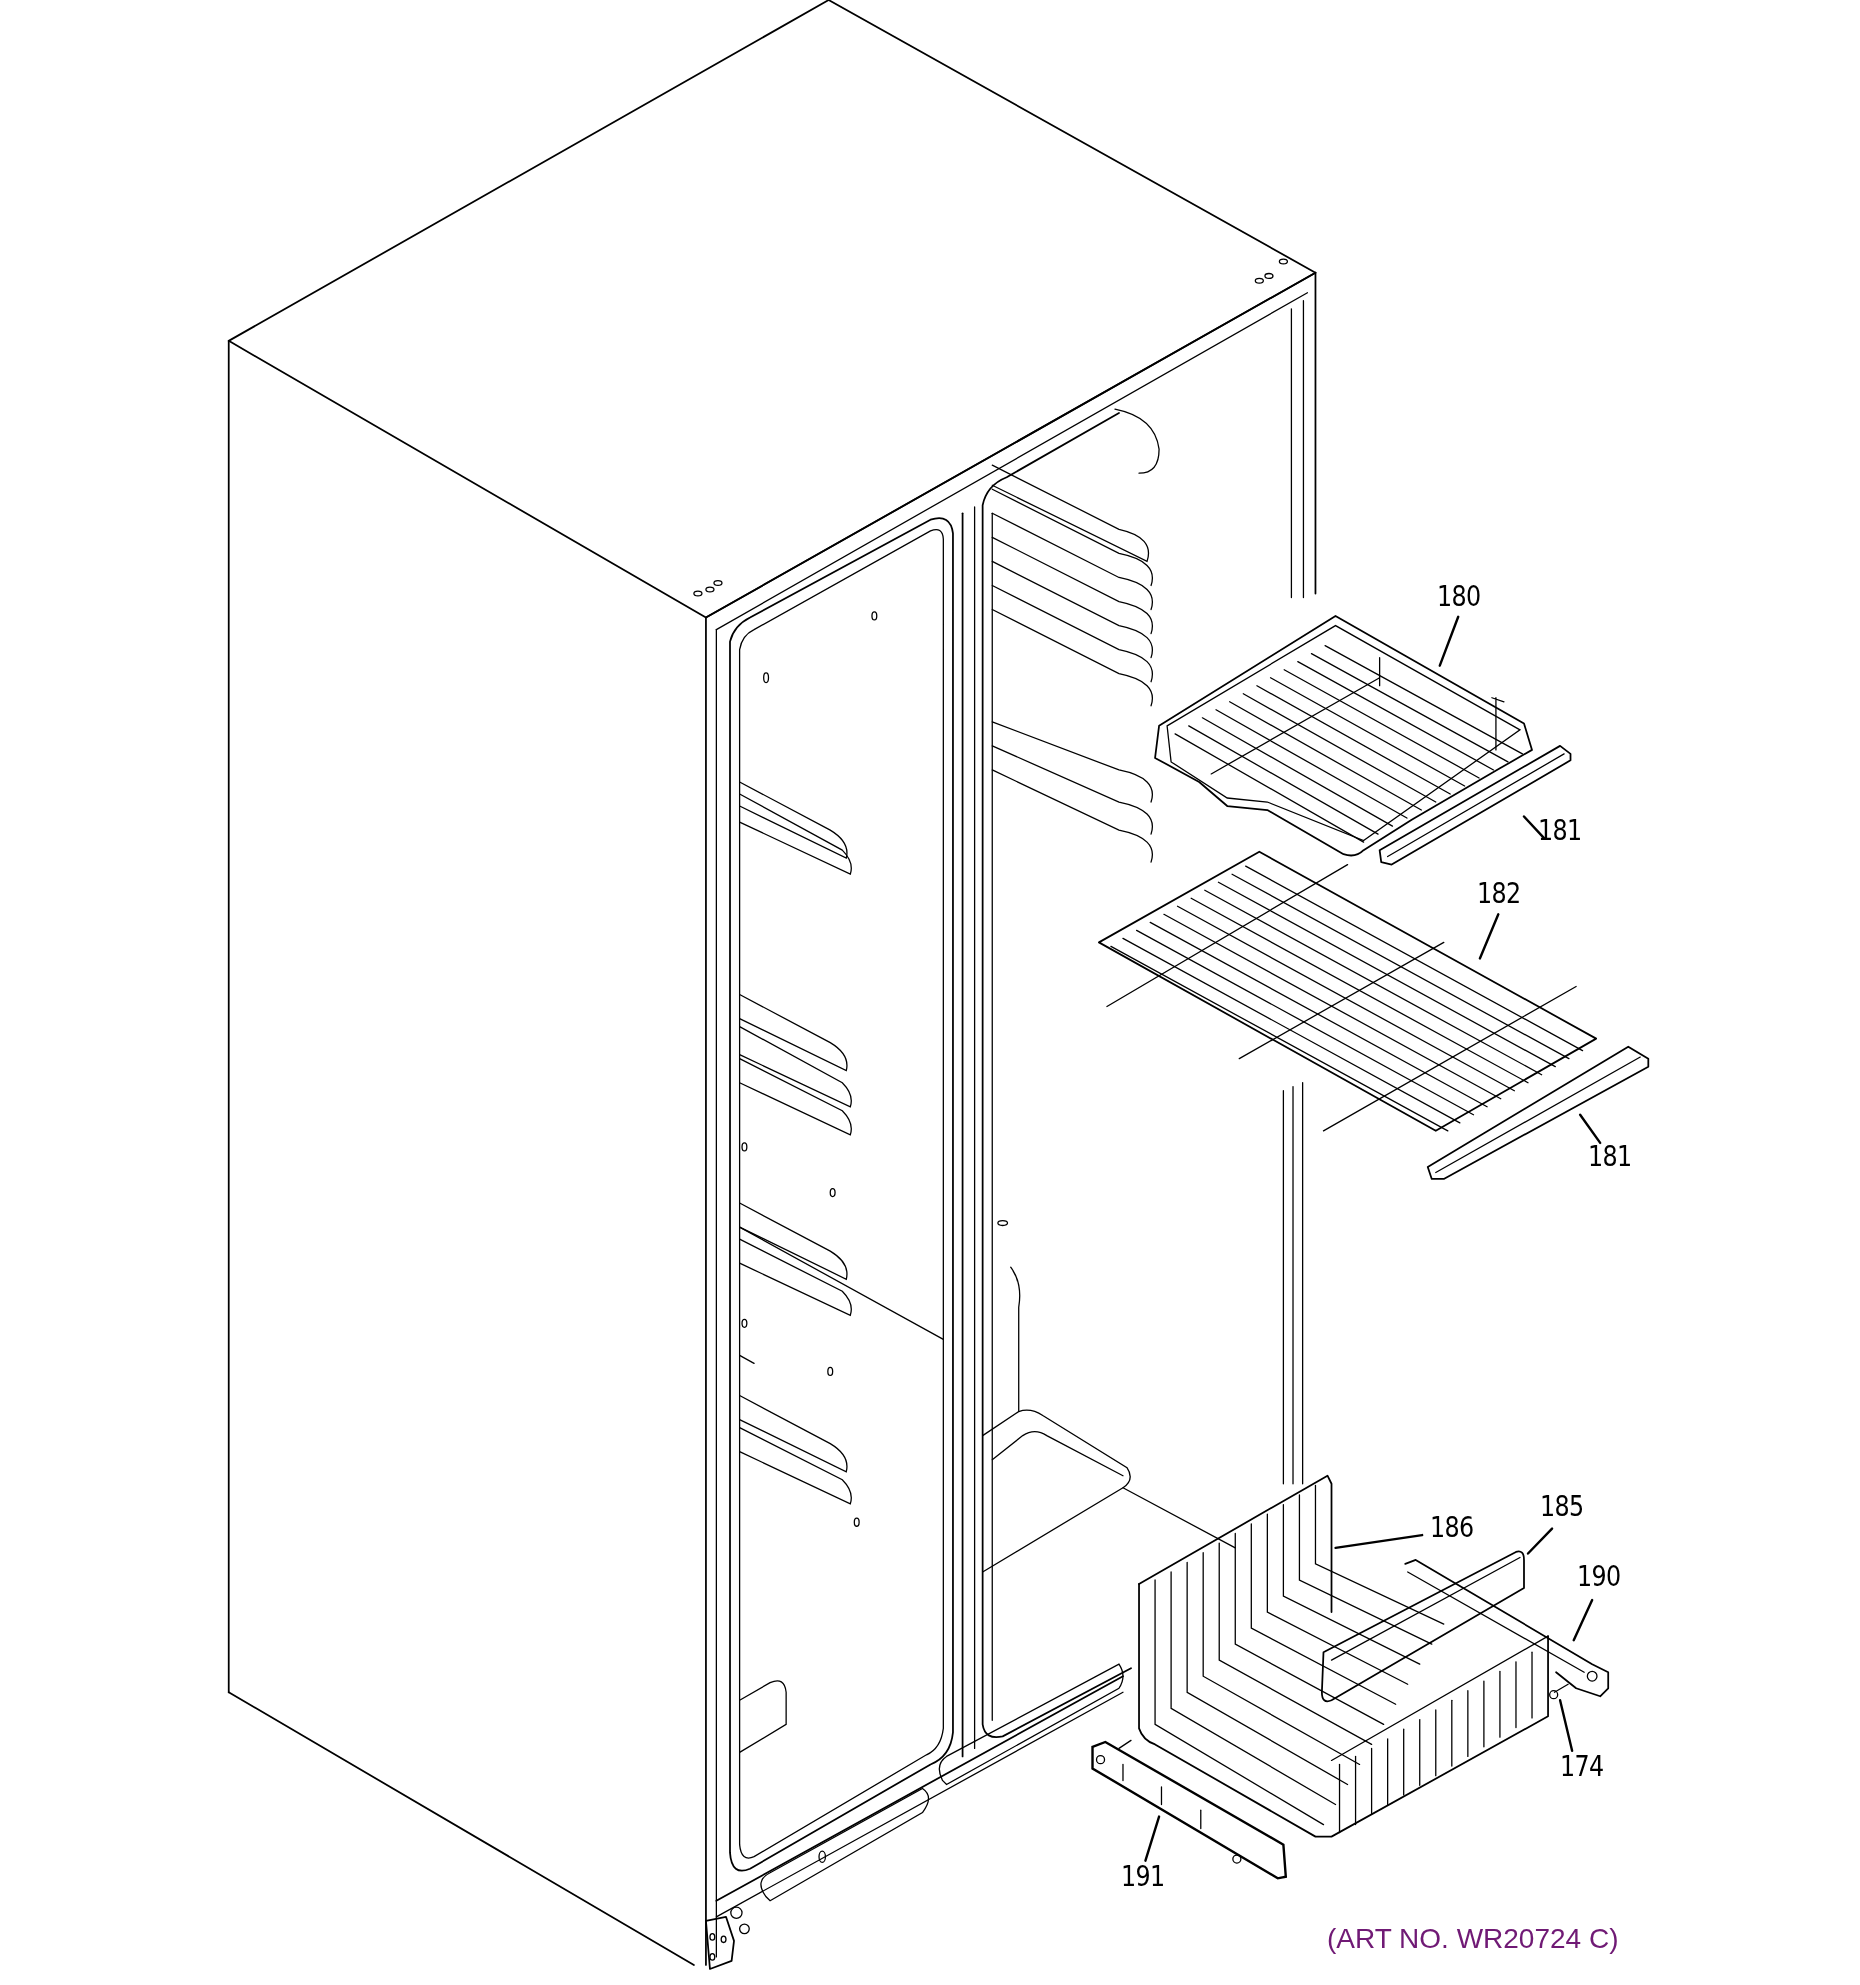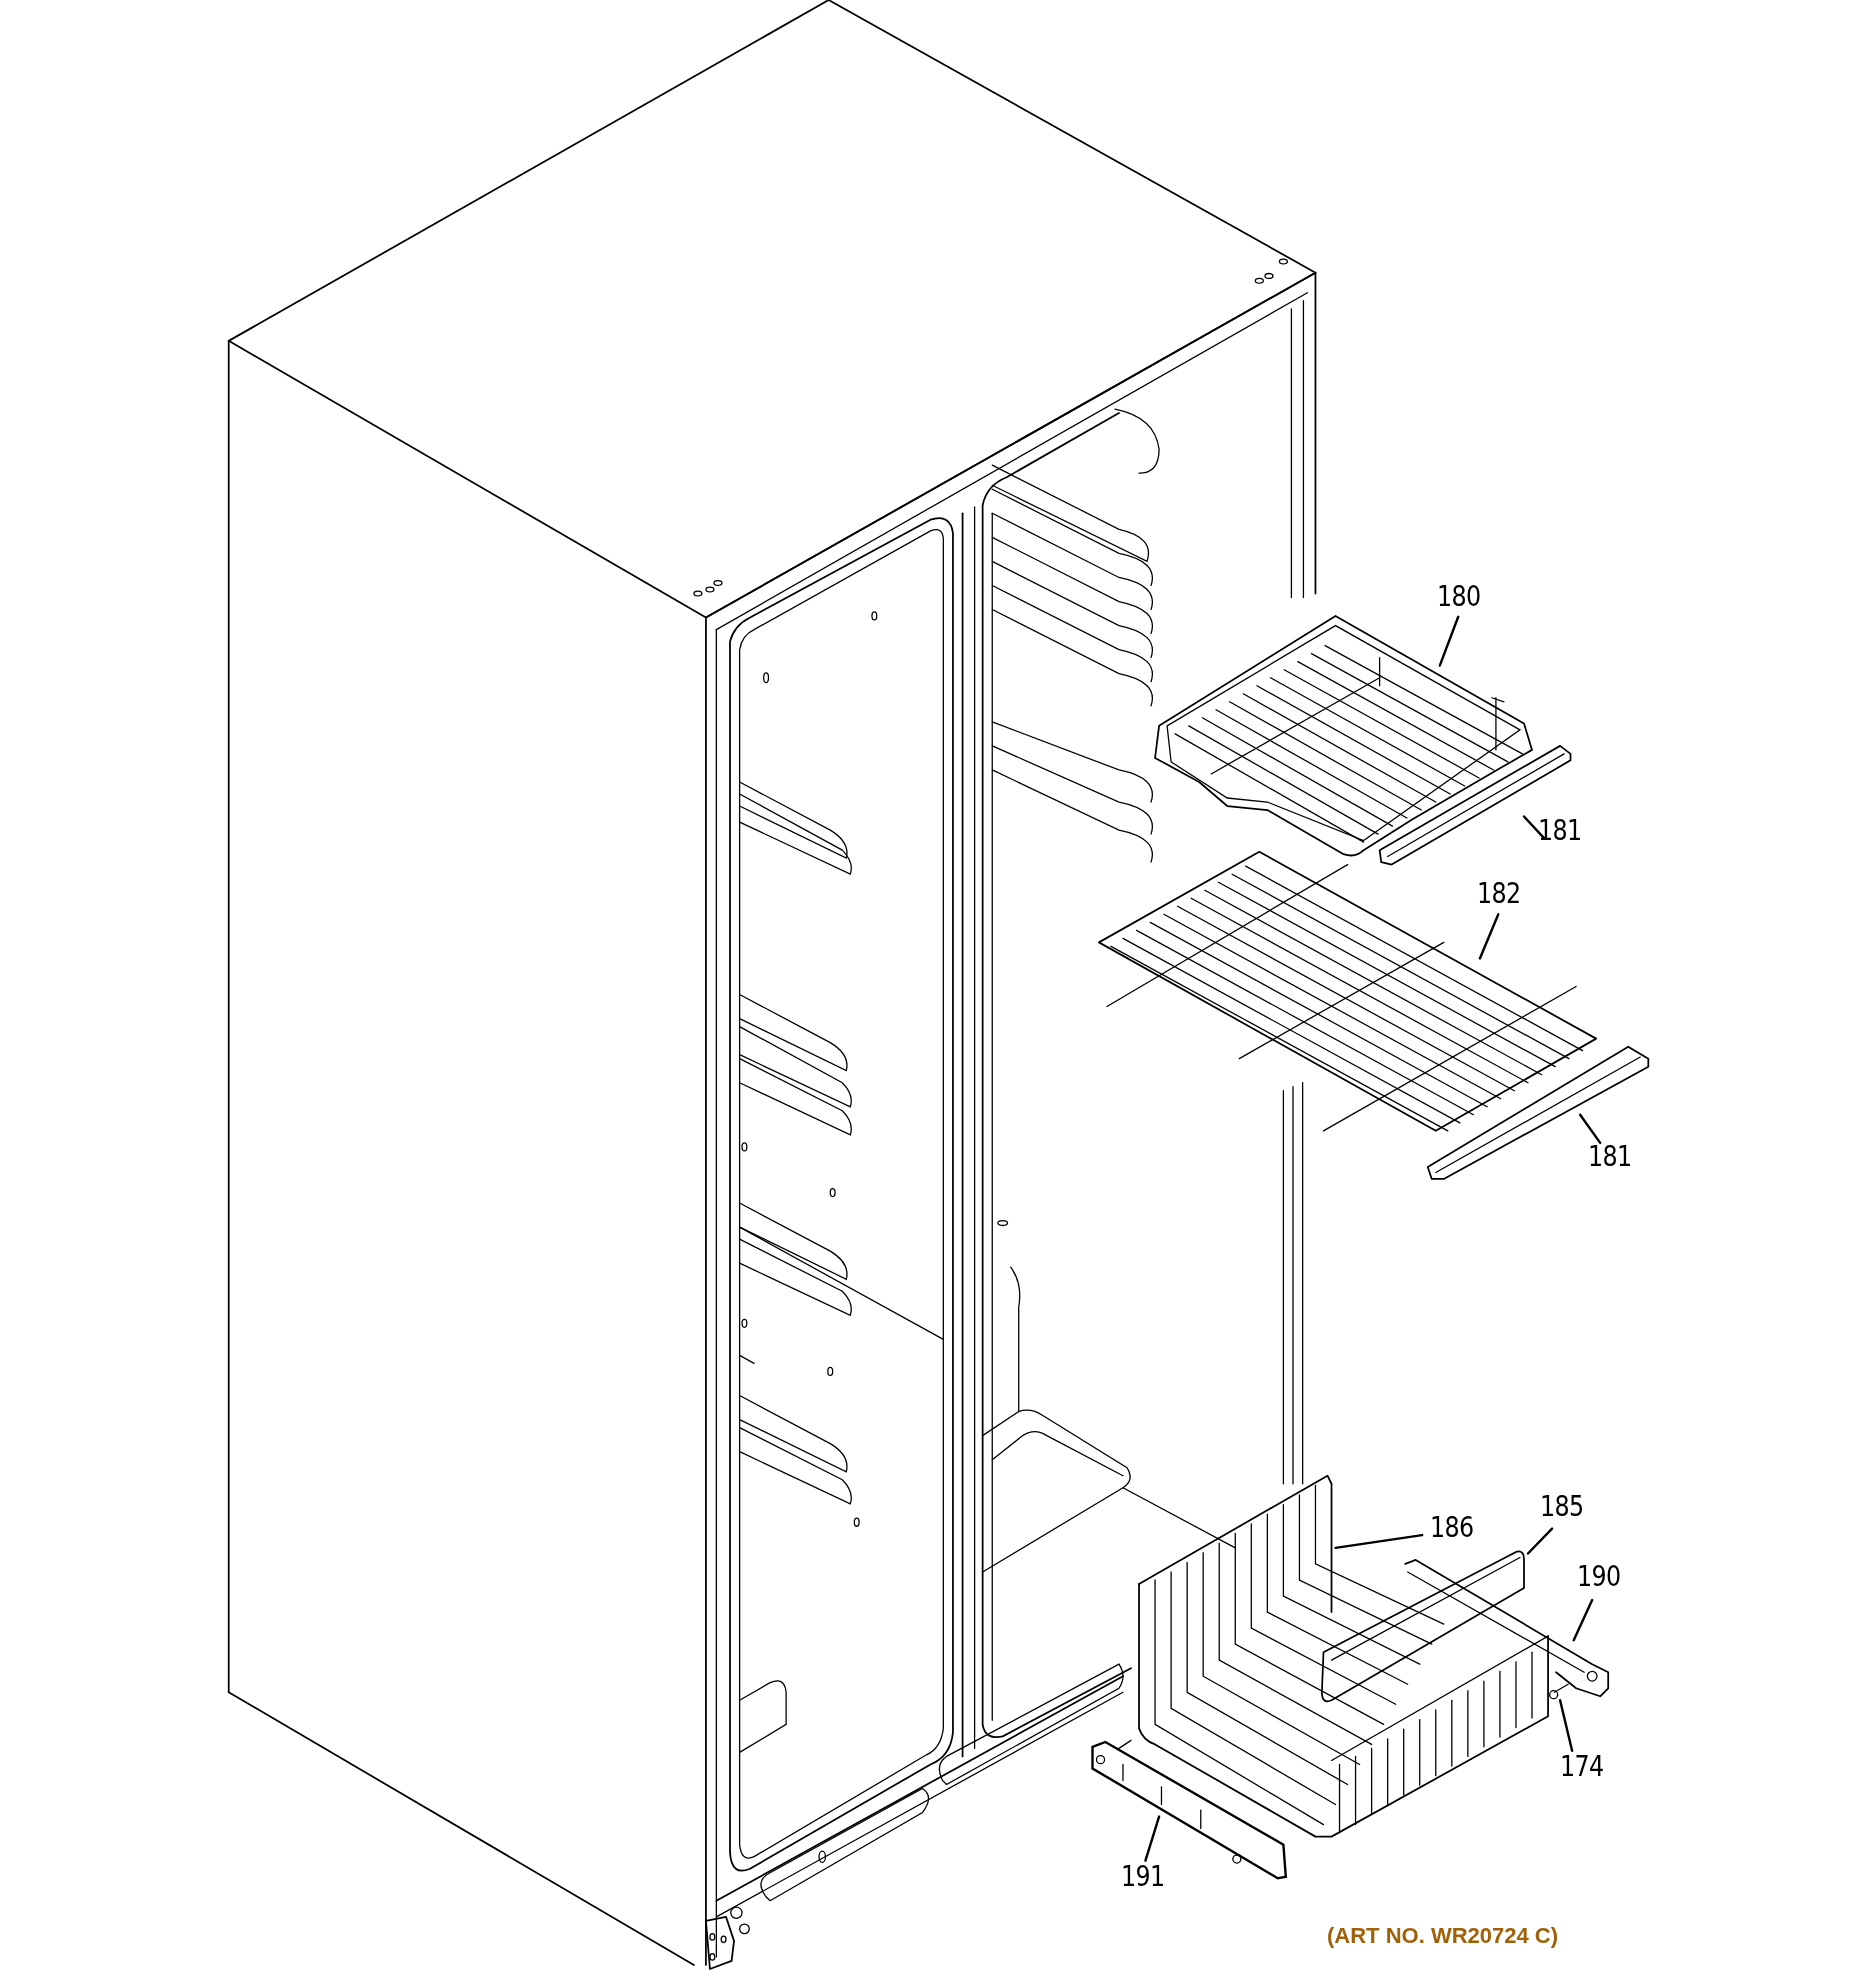--- a/index.html
+++ b/index.html
@@ -4,22 +4,22 @@
 <style>
   html, body { margin: 0; padding: 0; background: #ffffff; }
   body { width: 1861px; height: 1985px; position: relative; overflow: hidden;
          font-family: "Liberation Sans", sans-serif; }
   #diagram { position: absolute; left: 0; top: 0; width: 1648px; height: 1985px; }
   #diagram svg { position: absolute; left: 0; top: 0; }
   .callout { position: absolute; font-family: "DejaVu Sans", sans-serif;
              font-size: 29px; color: #000; letter-spacing: -0.8px;
              transform: scaleX(0.82); transform-origin: left top; cursor: pointer; }
   .art-no { position: absolute; left: 1327px; top: 1923px;
-            font-family: "Liberation Sans", sans-serif; font-weight: bold;
-            font-size: 22px; color: #a16207; }
+            font-family: "Liberation Sans", sans-serif; font-weight: normal;
+            font-size: 28px; color: #701a75; }
   .ln { fill: none; stroke: #000; stroke-width: 2.2; stroke-linejoin: round; stroke-linecap: round; }
   .ln-thin { fill: none; stroke: #000; stroke-width: 1.6; stroke-linecap: round; }
   .ln-thick { fill: none; stroke: #000; stroke-width: 3; stroke-linecap: round; }
   .leader { fill: none; stroke: #000; stroke-width: 3; stroke-linecap: round; }
 </style>
 </head>
 <body>
 
 <div id="diagram">
   <svg width="1861" height="1985" viewBox="0 0 2320 2475">

